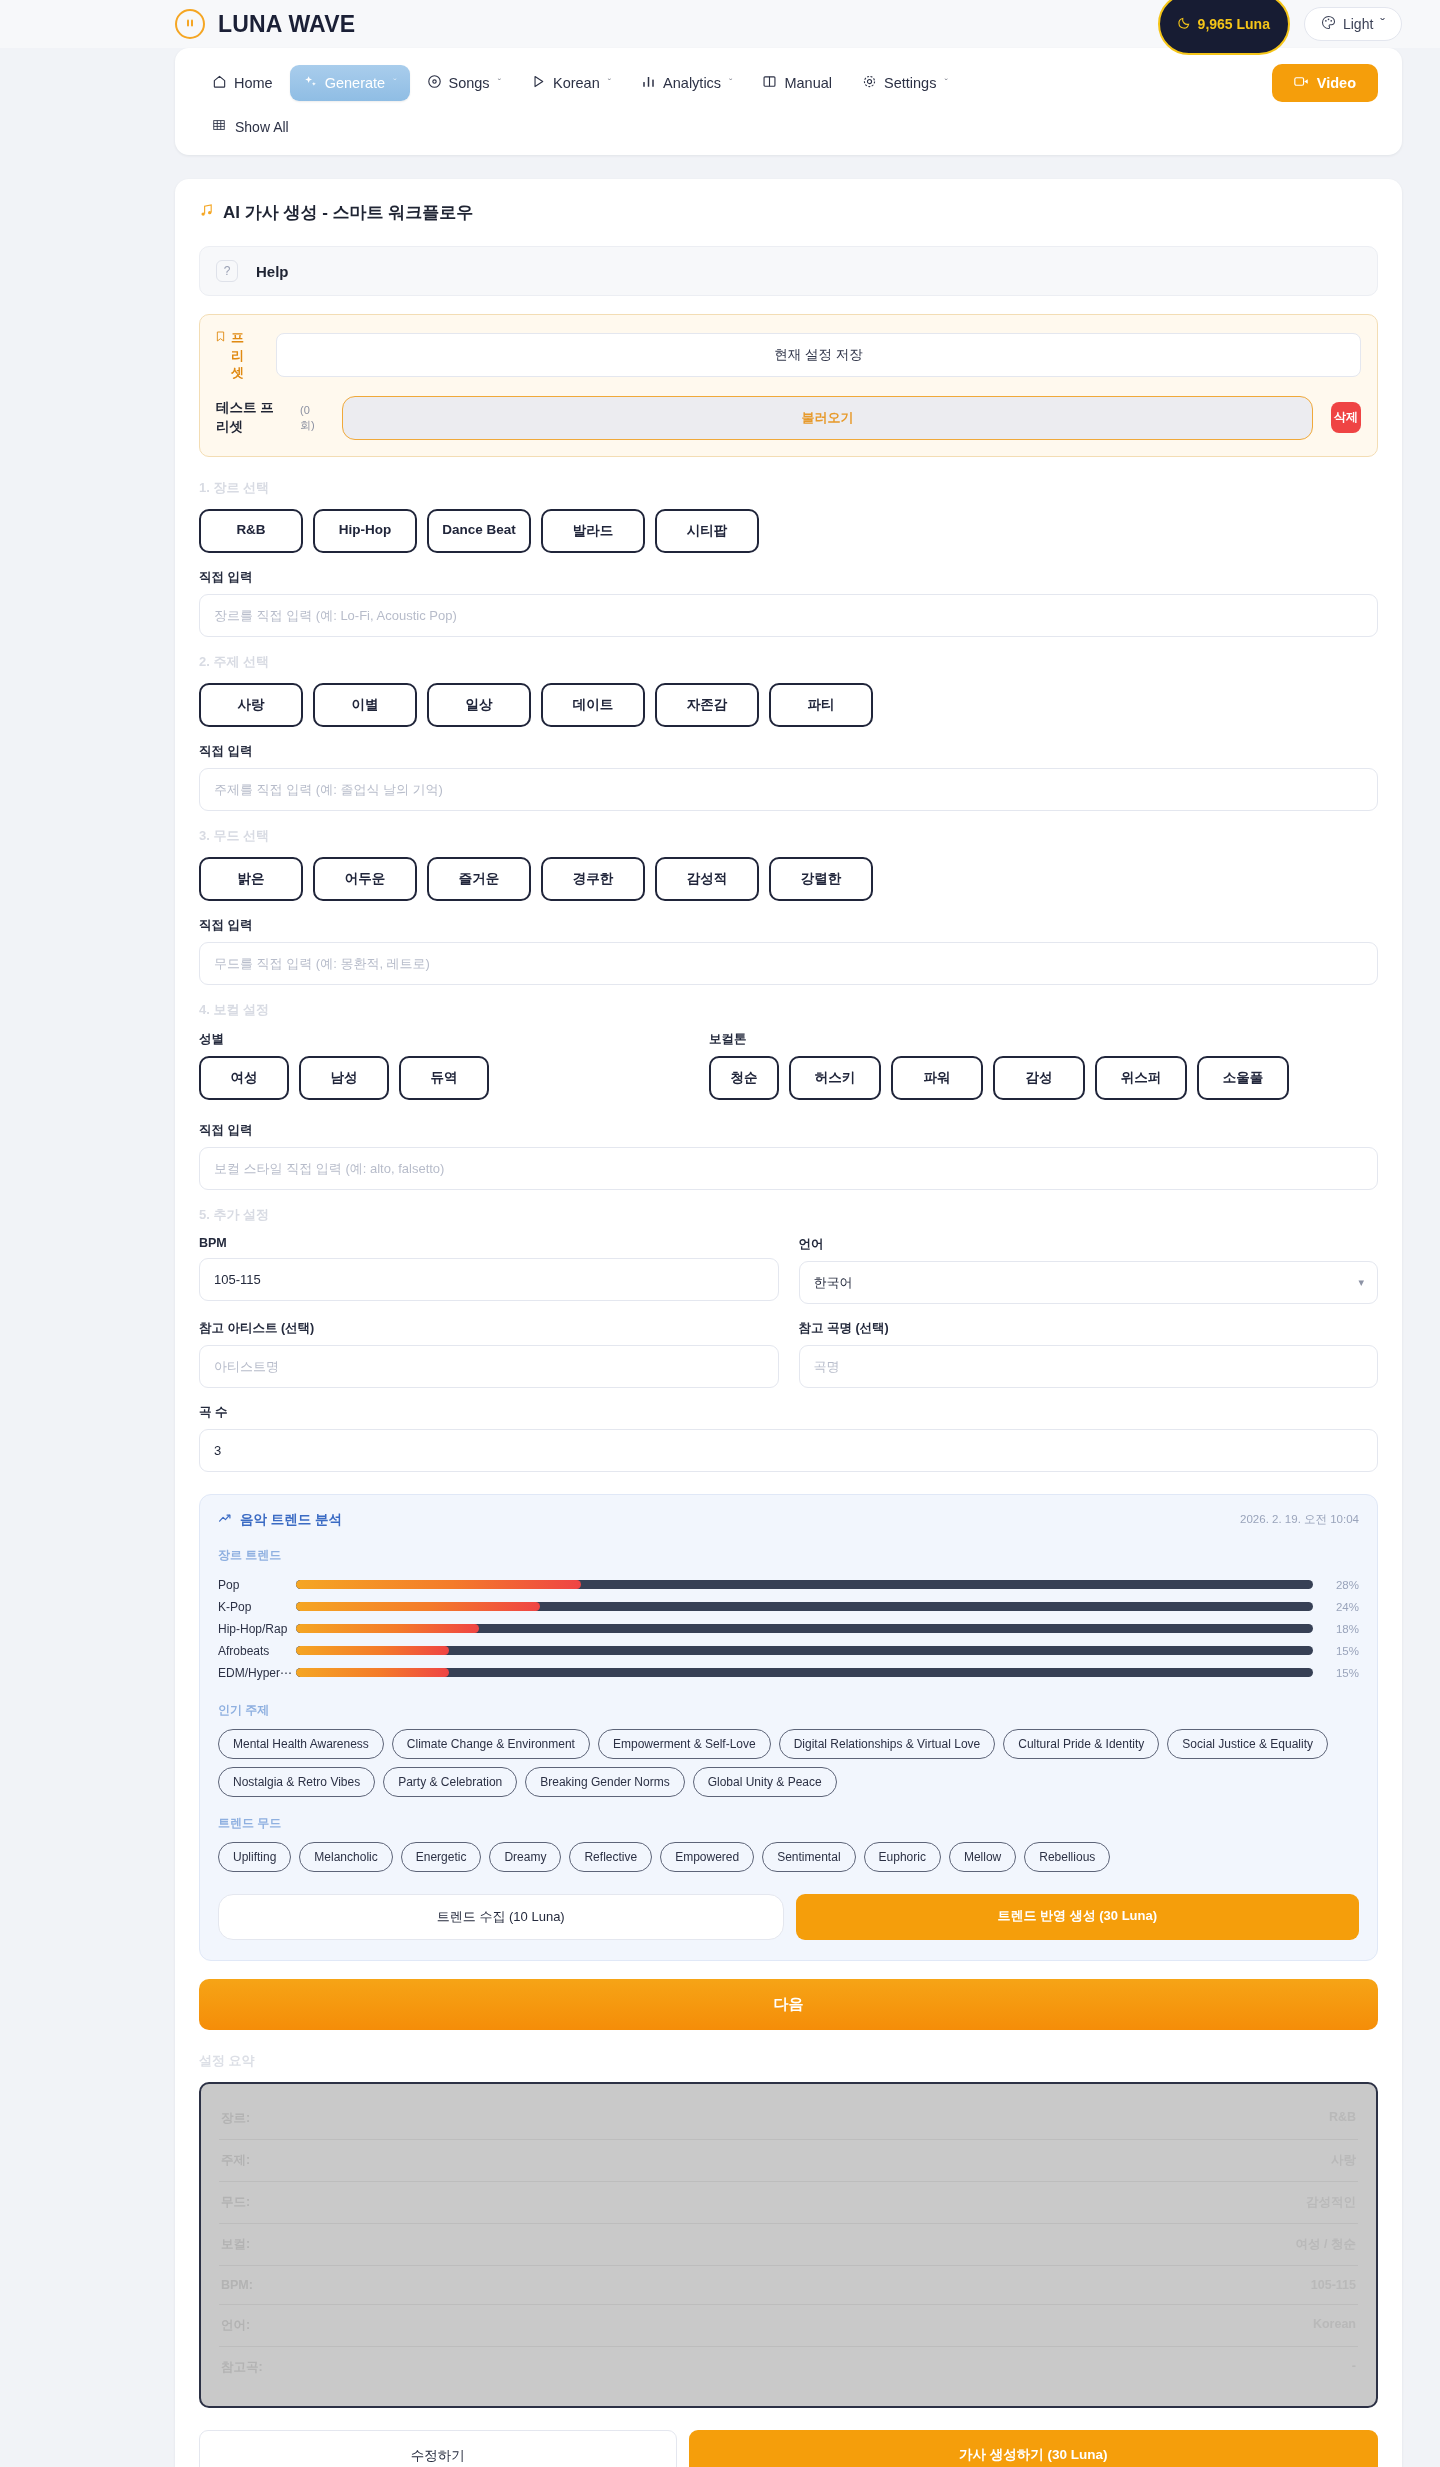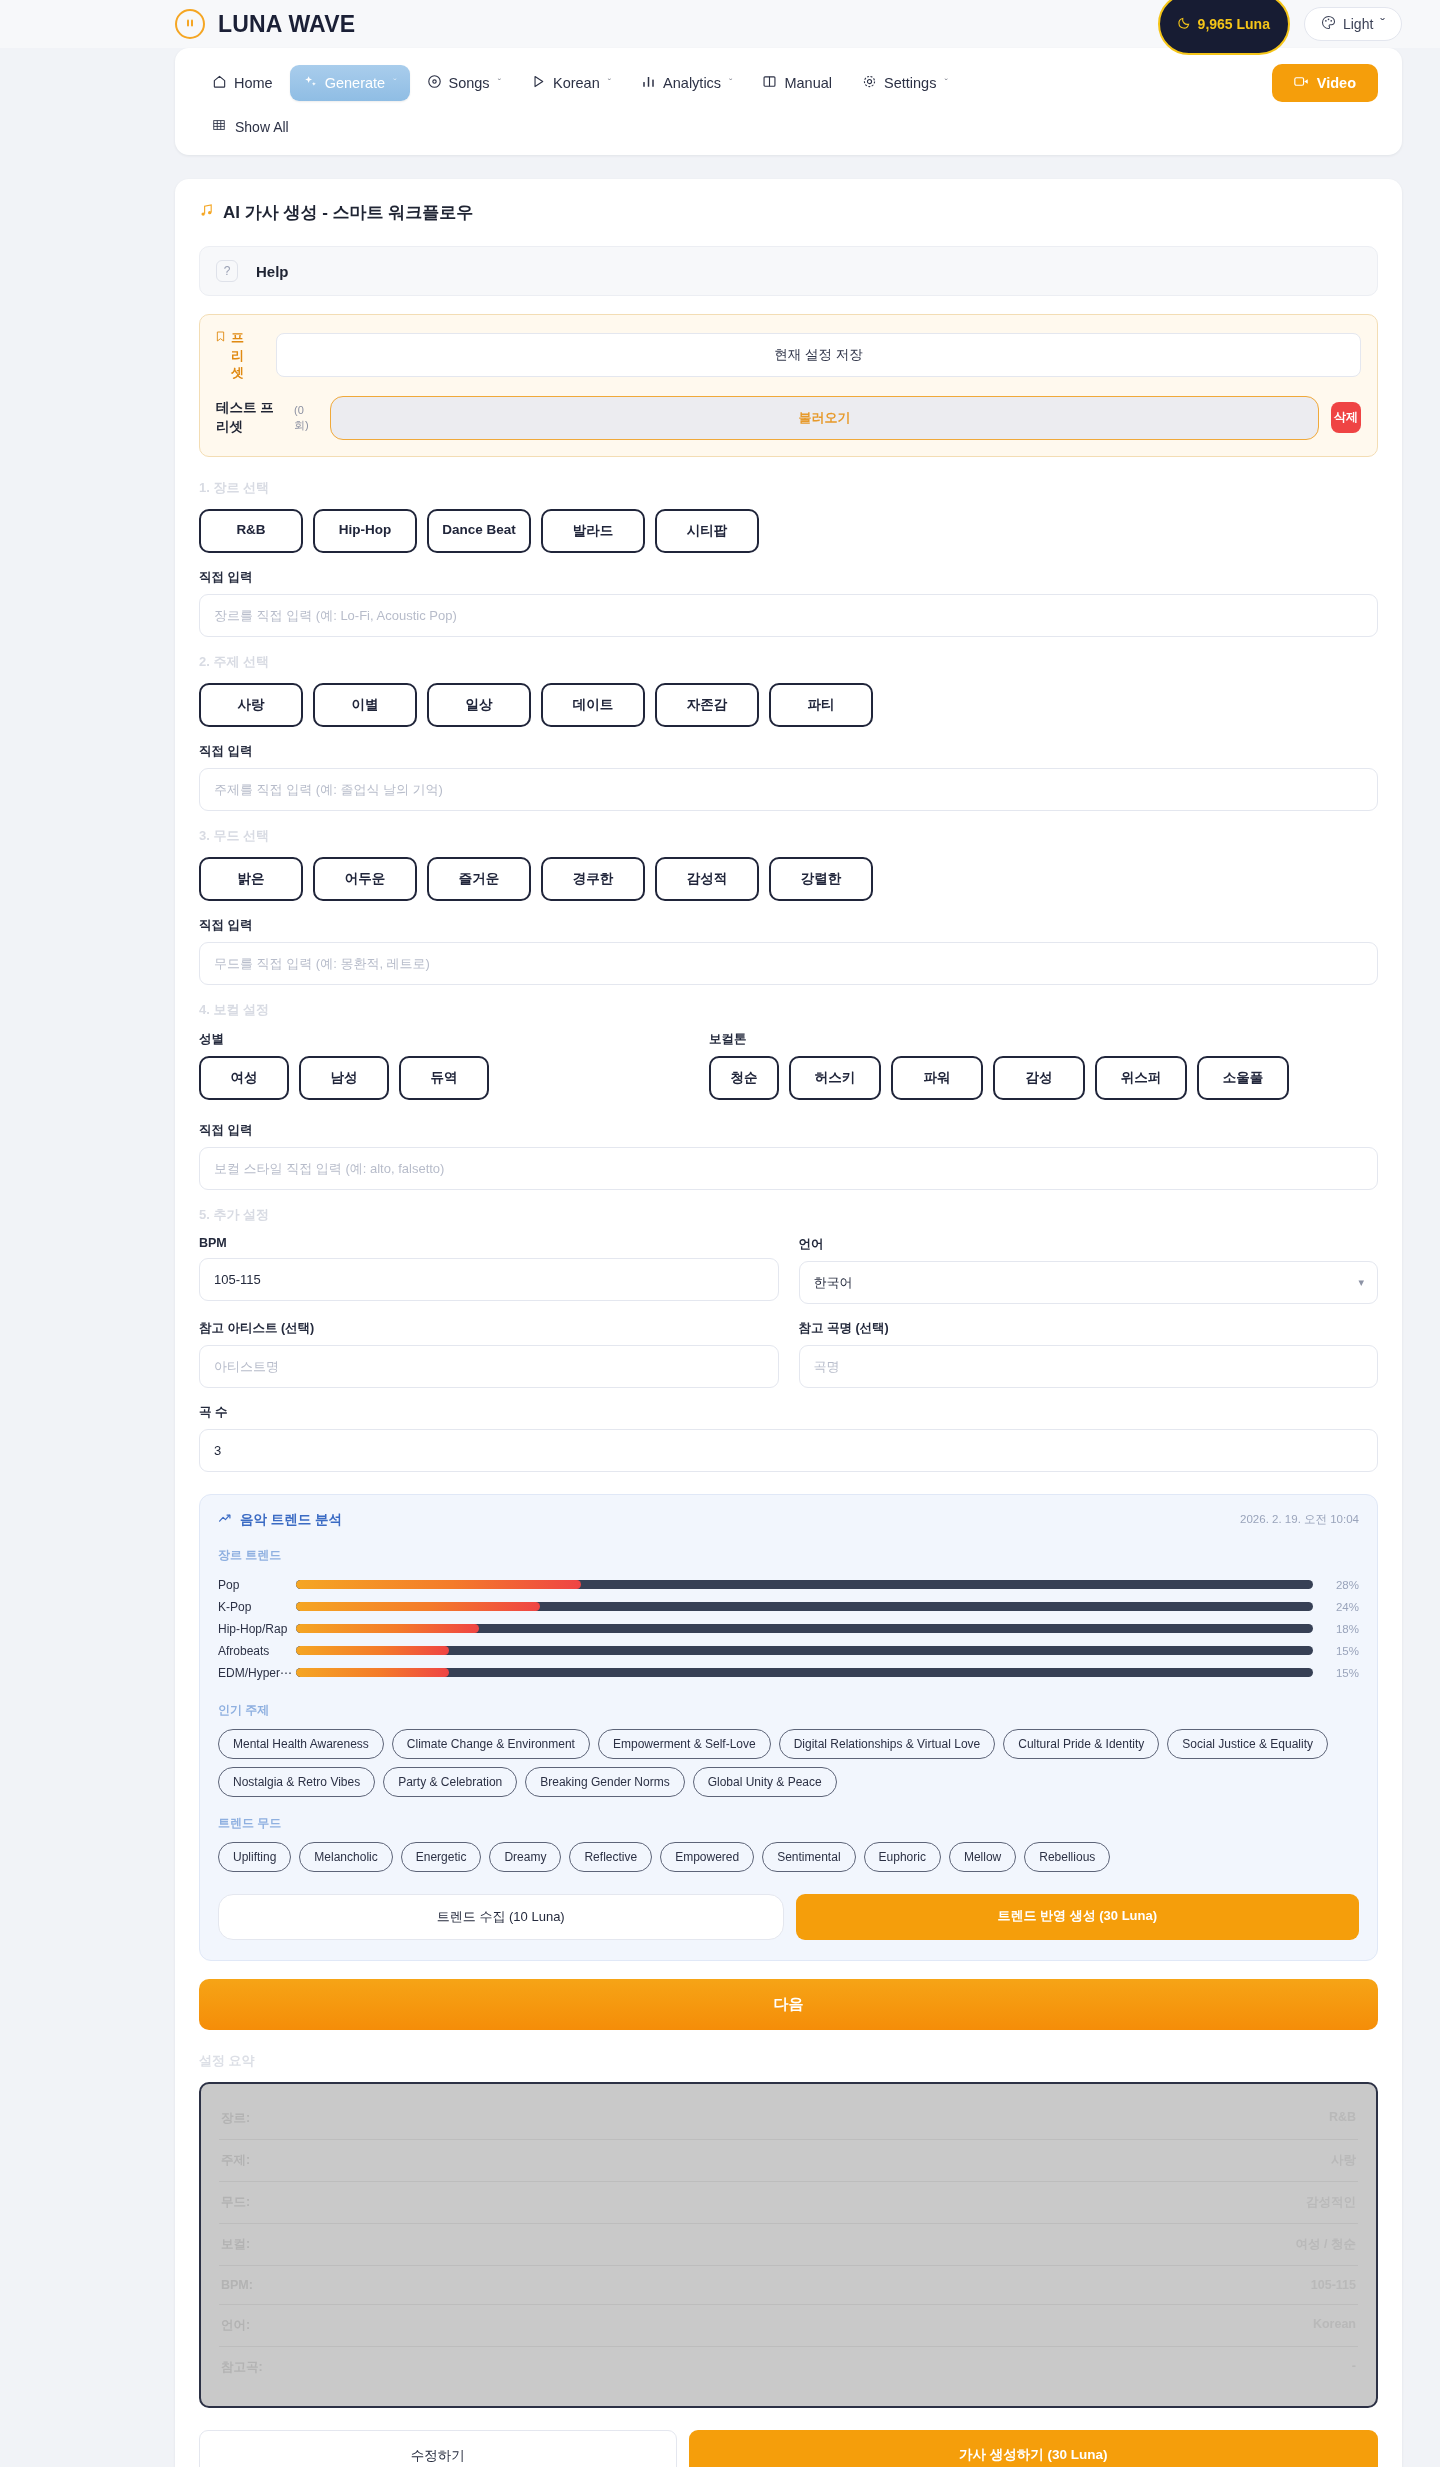--- a/index.html
+++ b/index.html
@@ -156,21 +156,21 @@
     flex: 1;
     background: #fff;
     border: 1px solid #e4e7ef;
     border-radius: 8px;
     padding: 12px 0;
     font-size: 13.5px;
     color: #31364a;
     cursor: pointer;
     text-align: center;
   }
-  .preset-row2 { display: flex; align-items: center; gap: 12px; margin-top: 14px; }
+  .preset-row2 { display: flex; align-items: center; gap: 18px; margin-top: 14px; }
   .preset-name {
     font-size: 13.5px;
     font-weight: 600;
     width: 66px;
     flex: 0 0 66px;
     line-height: 1.4;
   }
   .preset-count {
     font-size: 11px;
     color: #8b90a1;

